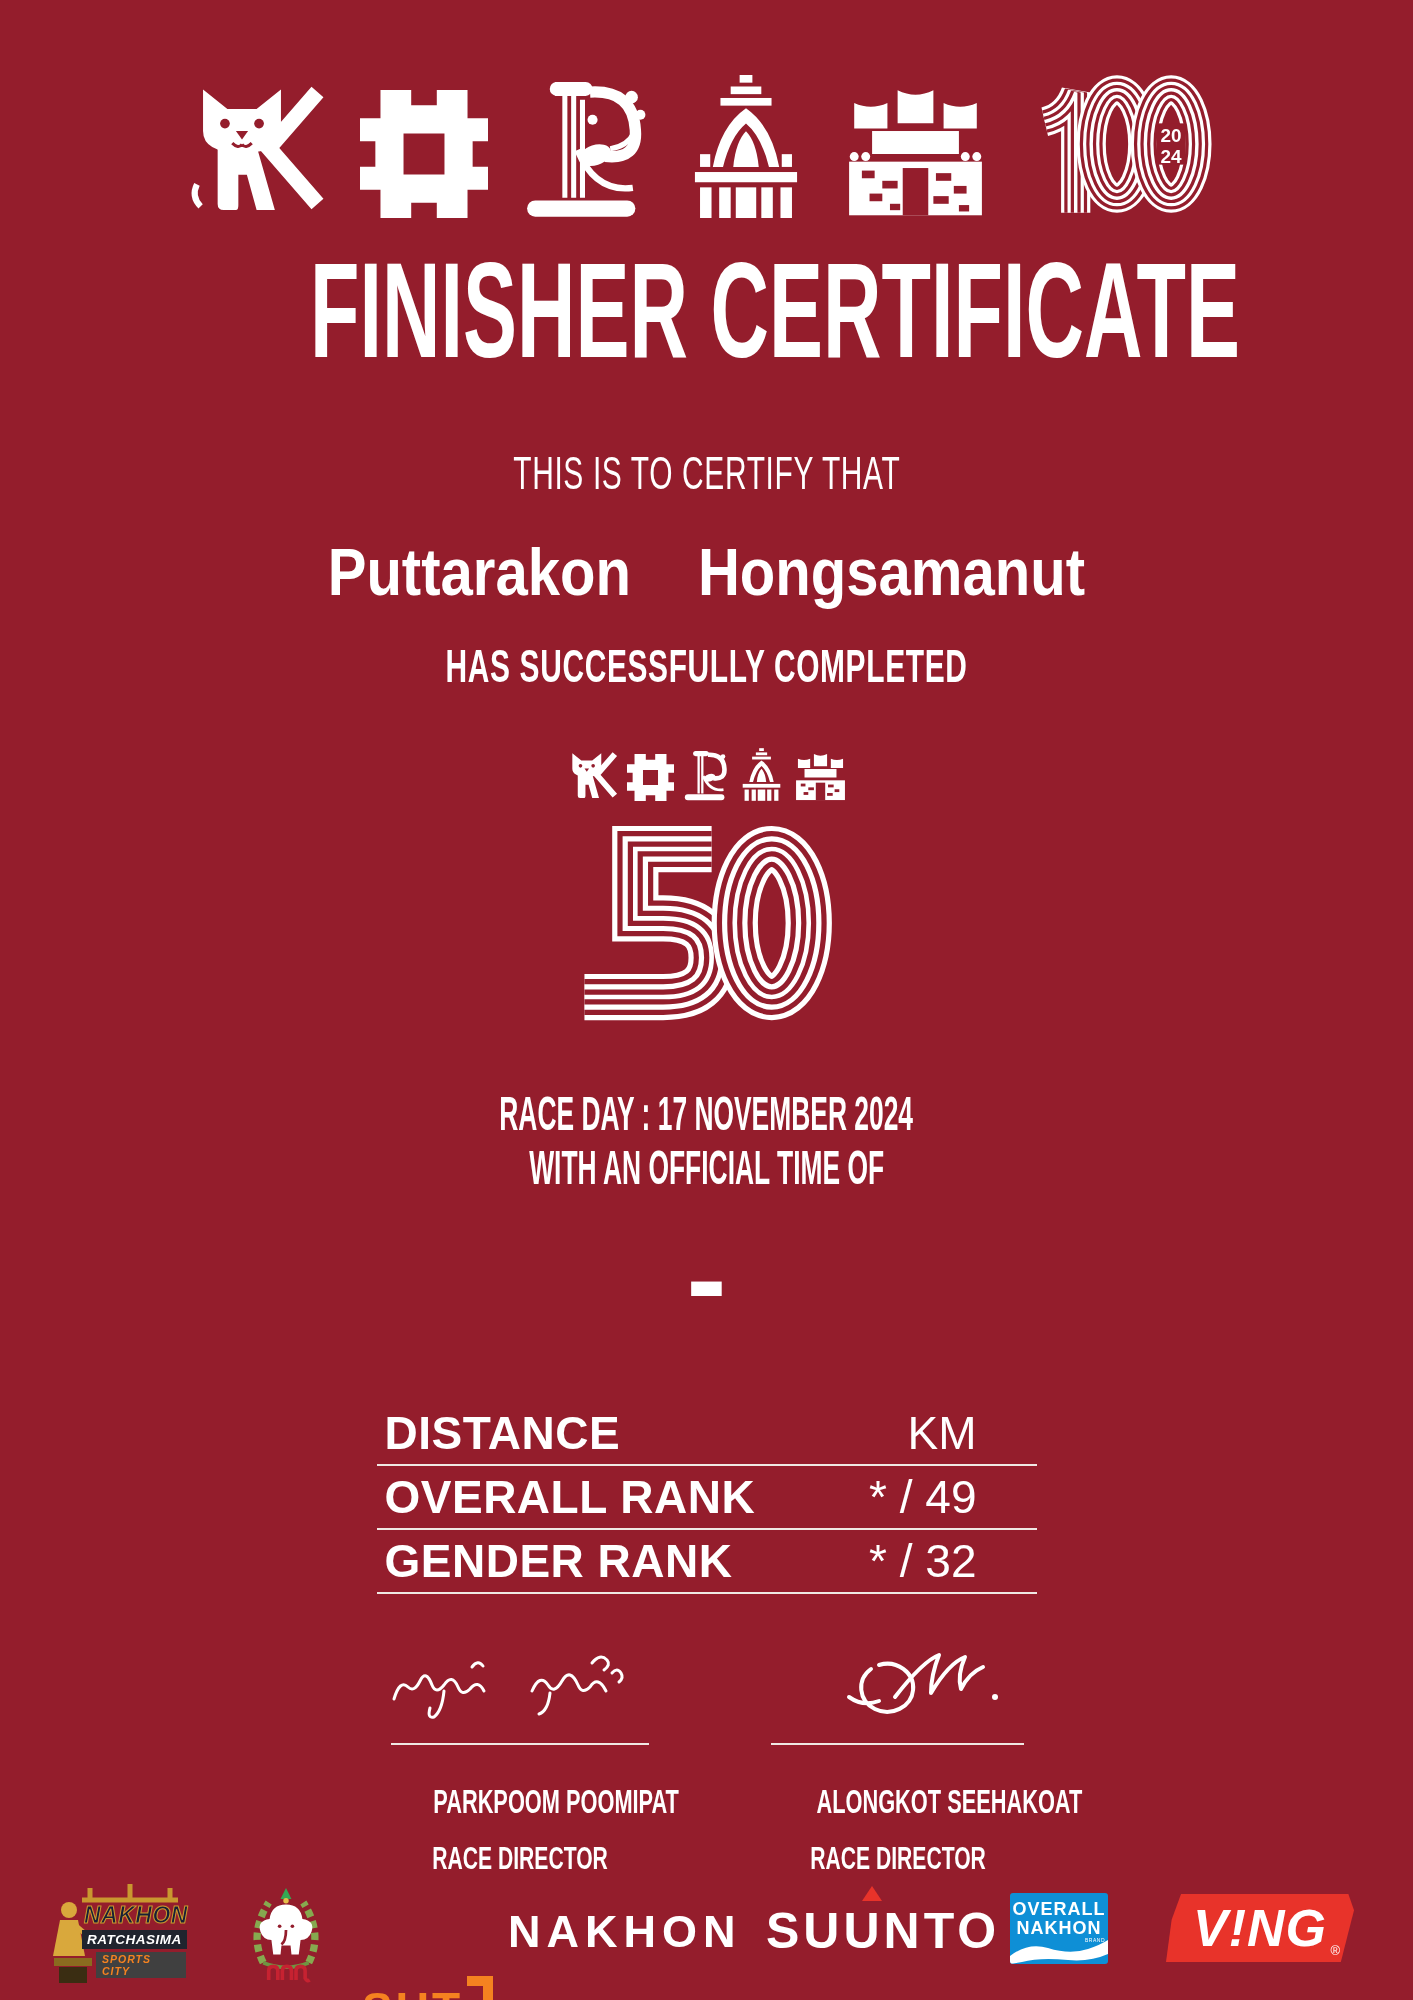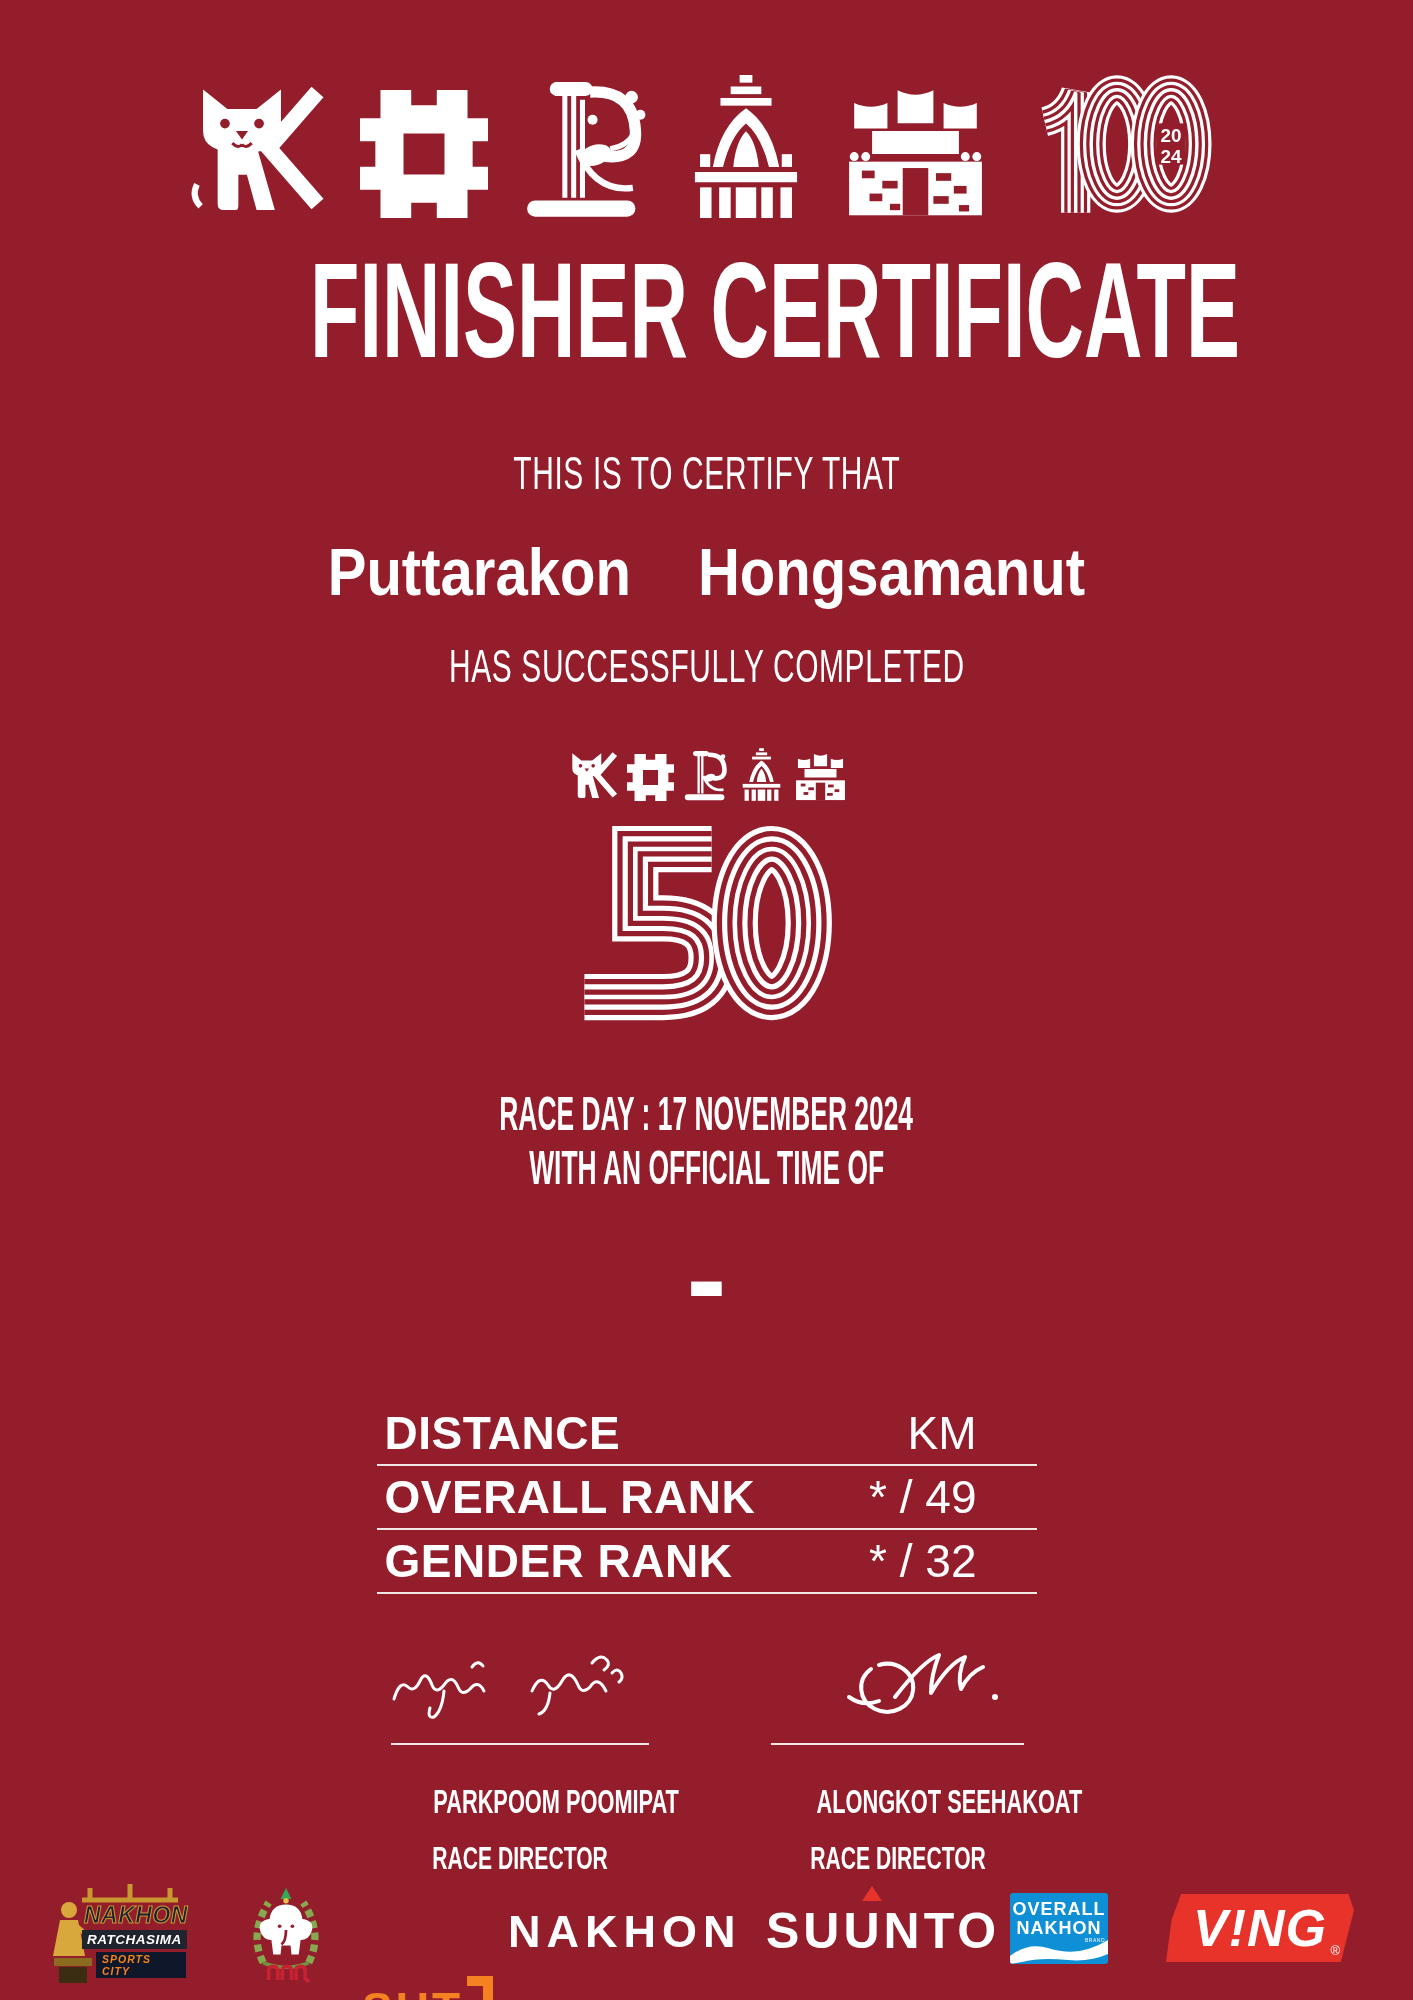--- a/index.html
+++ b/index.html
@@ -13,21 +13,21 @@
   .ctr{left:0;right:0;text-align:center}
   .cond{display:inline-block;white-space:nowrap;transform-origin:50% 50%}
   .row{display:flex;justify-content:center;align-items:flex-end}
   svg{display:block}
 
   .logo-row{top:70px;gap:34px}
   .title{top:243px;font-size:135px;font-weight:700;line-height:1}
   .certify{top:448px;font-size:46px;font-weight:400;letter-spacing:1px;line-height:1.1}
   .name{top:536px;font-size:66px;font-weight:700;line-height:1.1}
   .name .gap{display:inline-block;width:76px}
-  .completed{top:641px;font-size:46px;font-weight:400;letter-spacing:1px;line-height:1.1}
+  .completed{top:641px;font-size:46px;font-weight:700;letter-spacing:1px;line-height:1.1}
   .mini-logo-row{top:748px;gap:9px}
   .fifty{top:812px}
   .raceday{top:1088px;font-size:48px;font-weight:700;line-height:1.1}
   .officialline{top:1142px;font-size:48px;font-weight:700;line-height:1.1}
   .dash{top:1218px;font-size:120px;font-weight:700;line-height:1}
 
   .table{top:1402px;left:50%;transform:translateX(-50%);width:660px}
   .trow{display:flex;justify-content:space-between;align-items:center;height:64px;border-bottom:2.5px solid var(--line);padding:0 8px}
   .trow .lbl{font-size:46px;font-weight:700;letter-spacing:.5px}
   .trow .val{font-size:46px;font-weight:400;padding-right:52px}
@@ -55,21 +55,21 @@
     clip-path:polygon(8% 0,97% 0,100% 24%,93% 100%,0 100%,3% 38%);
     display:flex;align-items:center;justify-content:center;position:absolute}
   .ving .vtext{font-size:52px;font-weight:800;font-style:italic;color:#fff;letter-spacing:1px;line-height:1}
   .ving .reg{position:absolute;right:14px;bottom:4px;font-size:13px;color:#fff;font-style:normal}
 
   .nakhon{left:52px;top:1882px;width:134px;height:106px;position:absolute}
   .nakhon .n1{position:absolute;left:32px;top:20px;font-size:23px;font-weight:700;font-style:italic;
     color:#172036;-webkit-text-stroke:1px #C9972F;text-shadow:0 0 1px #C9972F;letter-spacing:.5px}
   .nakhon .n2{position:absolute;left:30px;top:48px;background:#20242E;color:#fff;font-size:13.5px;
     font-weight:800;font-style:italic;padding:2px 5px;letter-spacing:.5px}
-  .nakhon .n3{position:absolute;left:44px;top:70px;background:#0f172a;color:var(--sut);font-size:10.5px;
+  .nakhon .n3{position:absolute;left:44px;top:70px;background:#404040;color:var(--sut);font-size:10.5px;
     font-weight:800;font-style:italic;padding:1px 6px;letter-spacing:1px}
   .sat{left:245px;top:1882px;position:absolute}
 </style>
 </head>
 <body>
 
 <div class="cert">
 
   <div class="abs ctr row logo-row">
 

